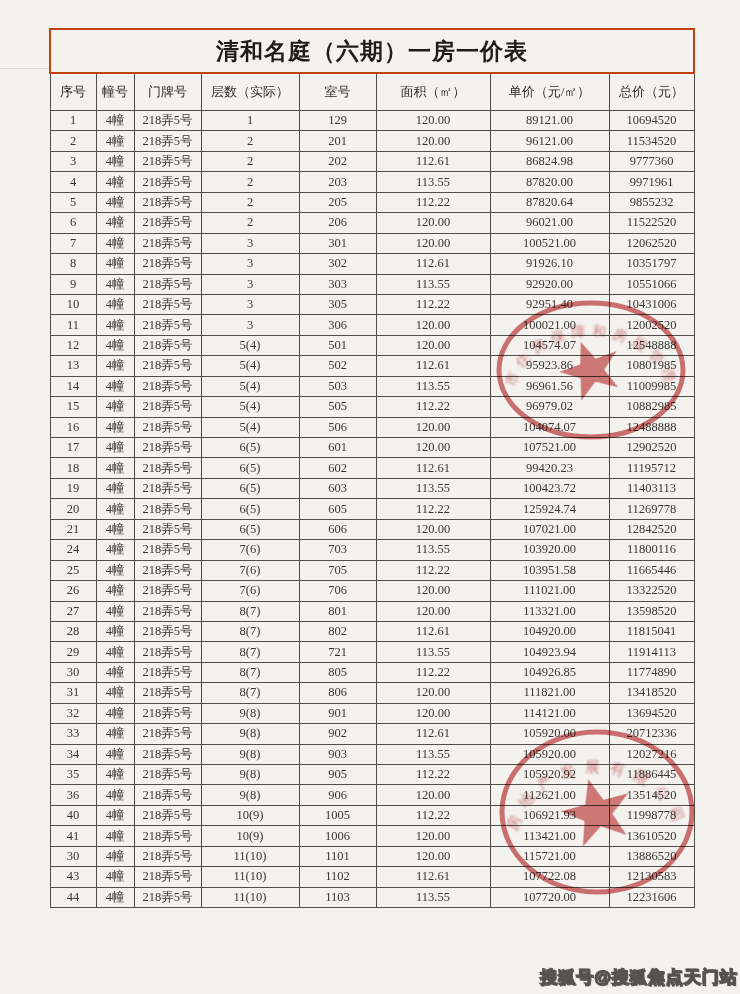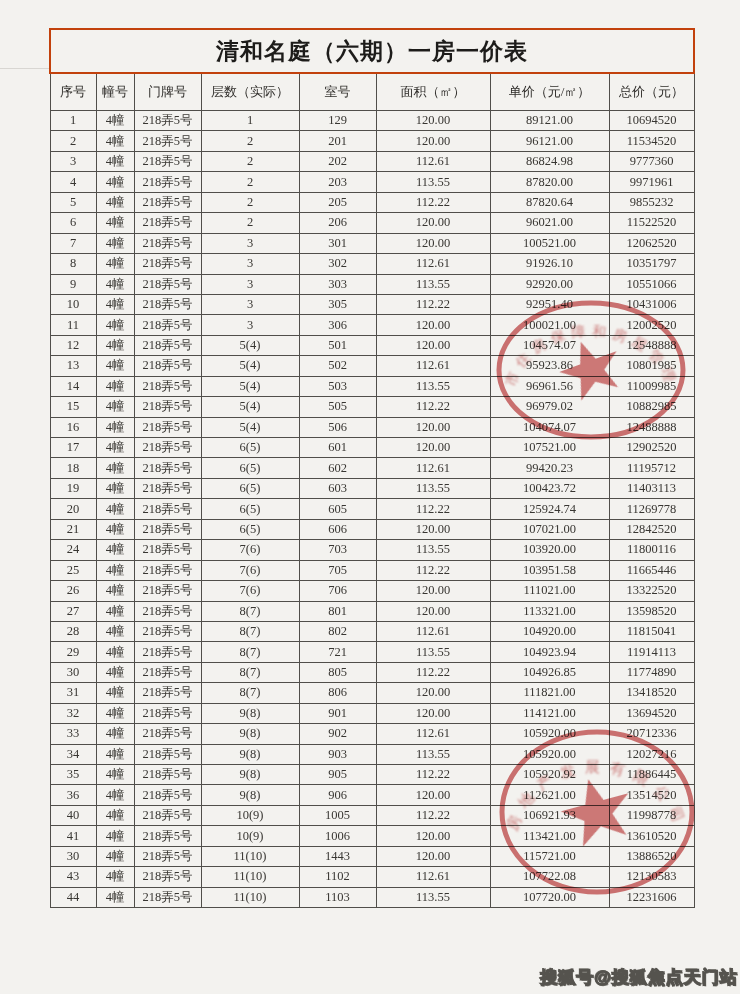--- a/index.html
+++ b/index.html
@@ -445,21 +445,21 @@
           <td>1006</td>
           <td>120.00</td>
           <td>113421.00</td>
           <td>13610520</td>
         </tr>
         <tr>
           <td>30</td>
           <td>4幢</td>
           <td>218弄5号</td>
           <td>11(10)</td>
-          <td>1443</td>
+          <td>1101</td>
           <td>120.00</td>
           <td>115721.00</td>
           <td>13886520</td>
         </tr>
         <tr>
           <td>43</td>
           <td>4幢</td>
           <td>218弄5号</td>
           <td>11(10)</td>
           <td>1102</td>

